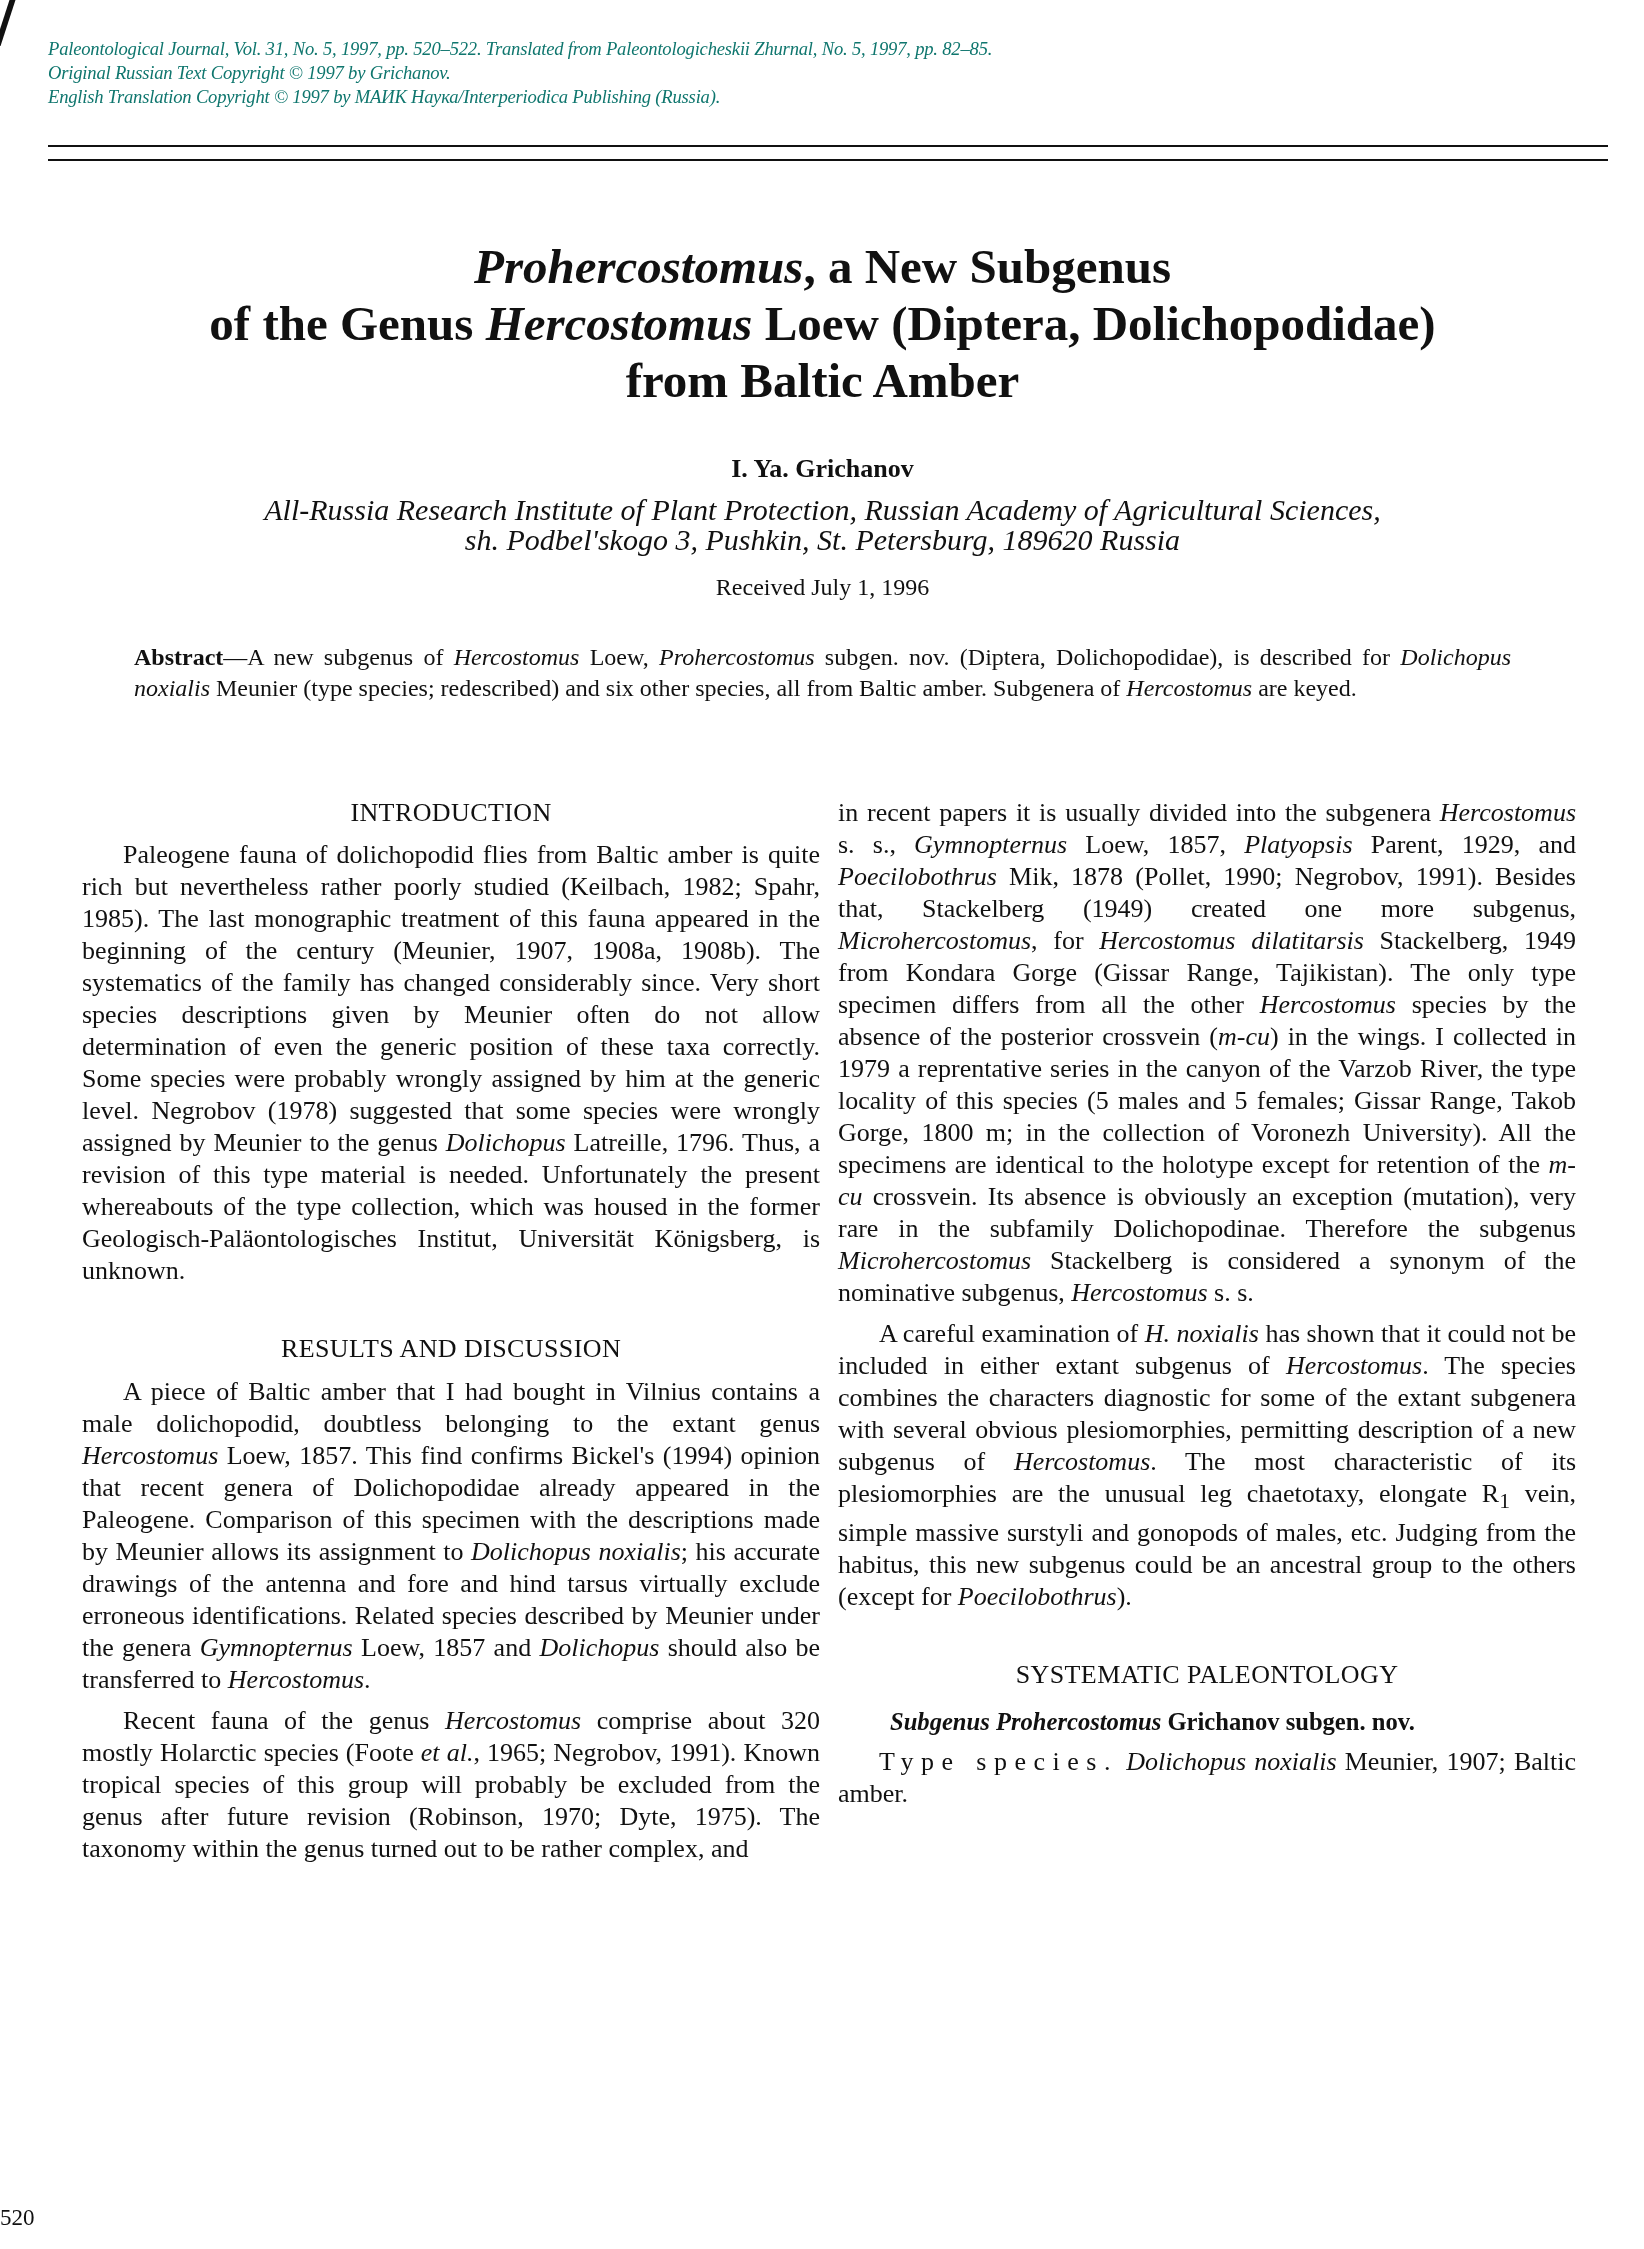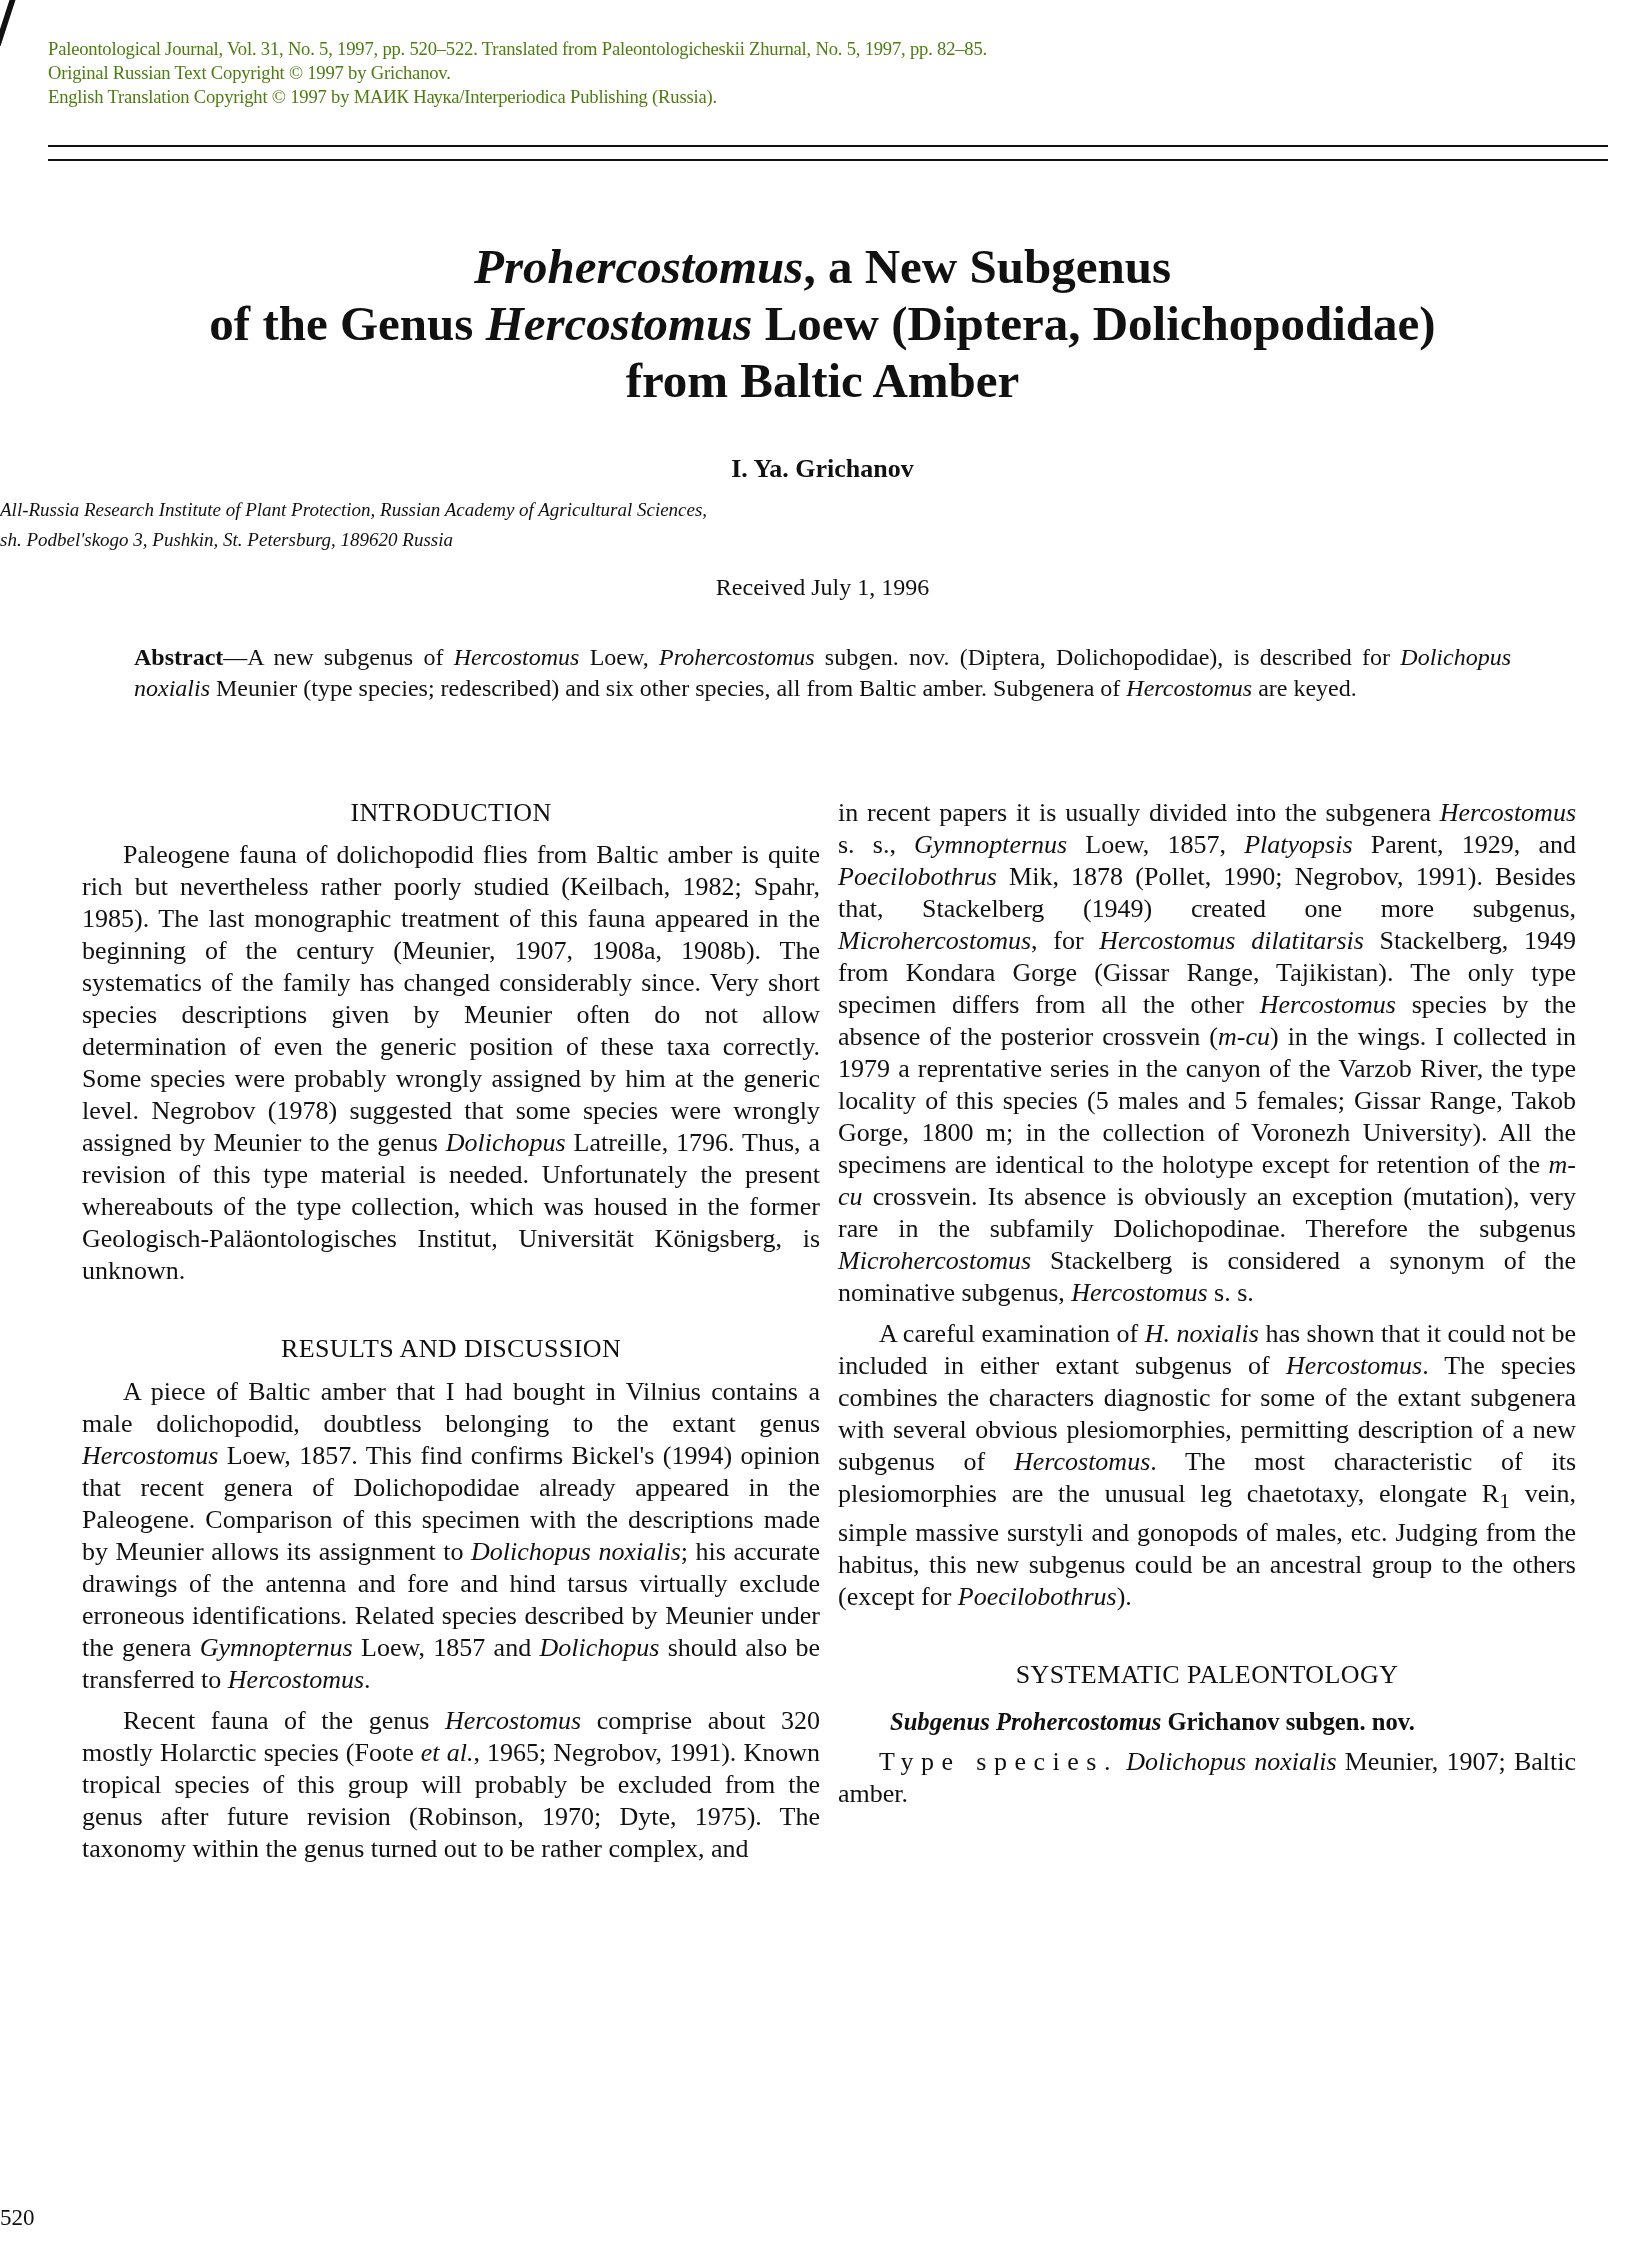--- a/index.html
+++ b/index.html
@@ -1,23 +1,23 @@
 <!DOCTYPE html>
 <html style="font-size:12px"><head>
 <meta charset="utf-8">
 <style>
   html,body{margin:0;padding:0;background:#fff;}
   body{width:1645px;height:2250px;position:relative;overflow:hidden;font-family:"Liberation Serif","DejaVu Serif",serif;color:#111;}
   .corner-mark{position:absolute;left:1.5px;top:0;width:6px;height:46px;background:#111;transform:skewX(-18deg);}
-  .hdr{position:absolute;left:48px;top:37px;font-size:18.6px;line-height:24px;letter-spacing:-0.2px;color:#4d7c0f;}
+  .hdr{position:absolute;left:48px;top:37px;font-style:italic;font-size:18.6px;line-height:24px;letter-spacing:-0.2px;color:#0f766e;}
   .rule{position:absolute;left:48px;right:37px;height:2.2px;background:#111;}
   .r1{top:145px;} .r2{top:159px;}
   .title{position:absolute;left:0;right:0;top:238px;text-align:center;font-weight:bold;font-size:49px;line-height:57px;}
   .author{position:absolute;left:0;right:0;top:454px;text-align:center;font-weight:bold;font-size:26px;}
-  .affil{position:absolute;left:0;right:0;top:495px;text-align:left;font-style:italic;font-size:19px;line-height:30px;}
+  .affil{position:absolute;left:0;right:0;top:495px;text-align:center;font-style:italic;font-size:30px;line-height:30px;}
   .received{position:absolute;left:0;right:0;top:574px;text-align:center;font-size:24px;}
   .abstract{position:absolute;left:134px;right:134px;top:642px;font-size:24px;line-height:31px;text-align:justify;}
   .col{position:absolute;top:797px;width:738px;font-size:26px;line-height:32px;text-align:justify;}
   .col.left{left:82px;} .col.right{left:838px;}
   .col p{margin:0;text-indent:41px;}
   .col p.noind{text-indent:0;}
   .sec{text-align:center;font-size:26px;margin:0 0 10.4px 0;letter-spacing:0.4px;}
   .sec.gap{margin-top:46px;}
   .subg{font-weight:bold;font-style:italic;font-size:24.6px;margin:15px 0 7.5px 52px;}
   .subg .b{font-style:normal;}

